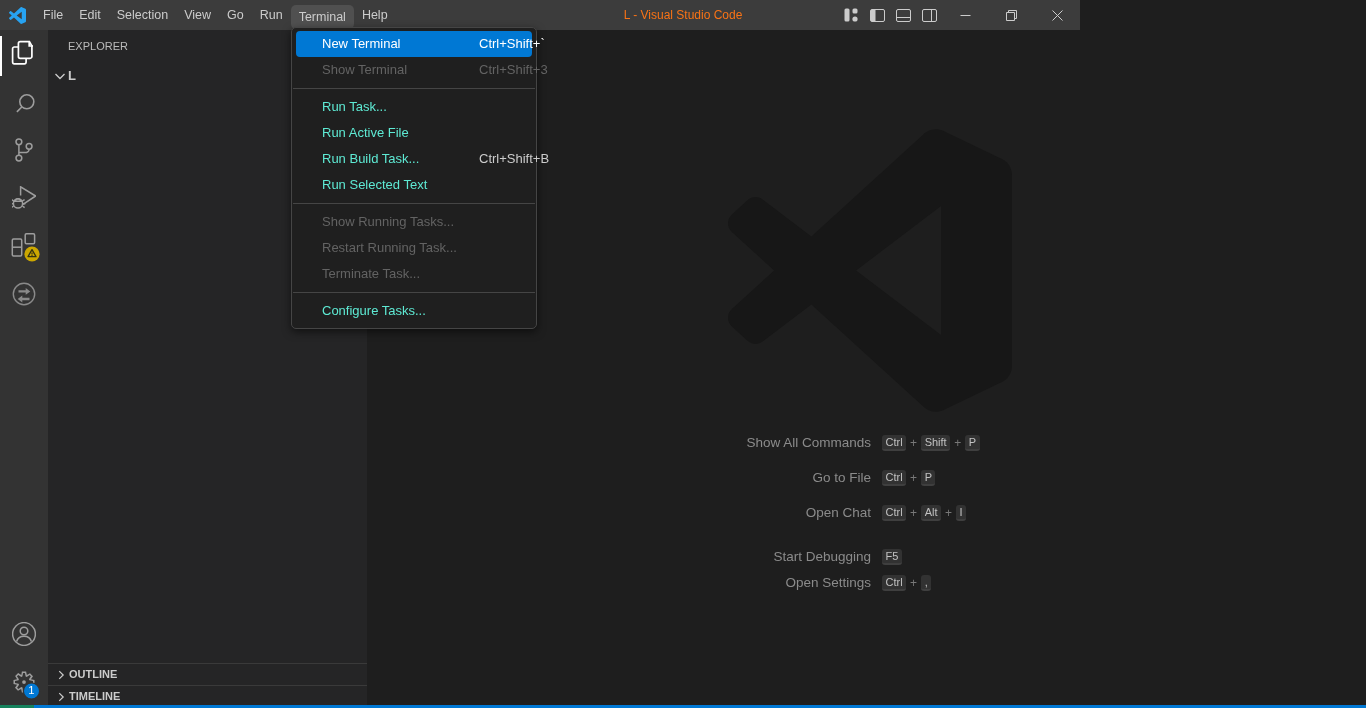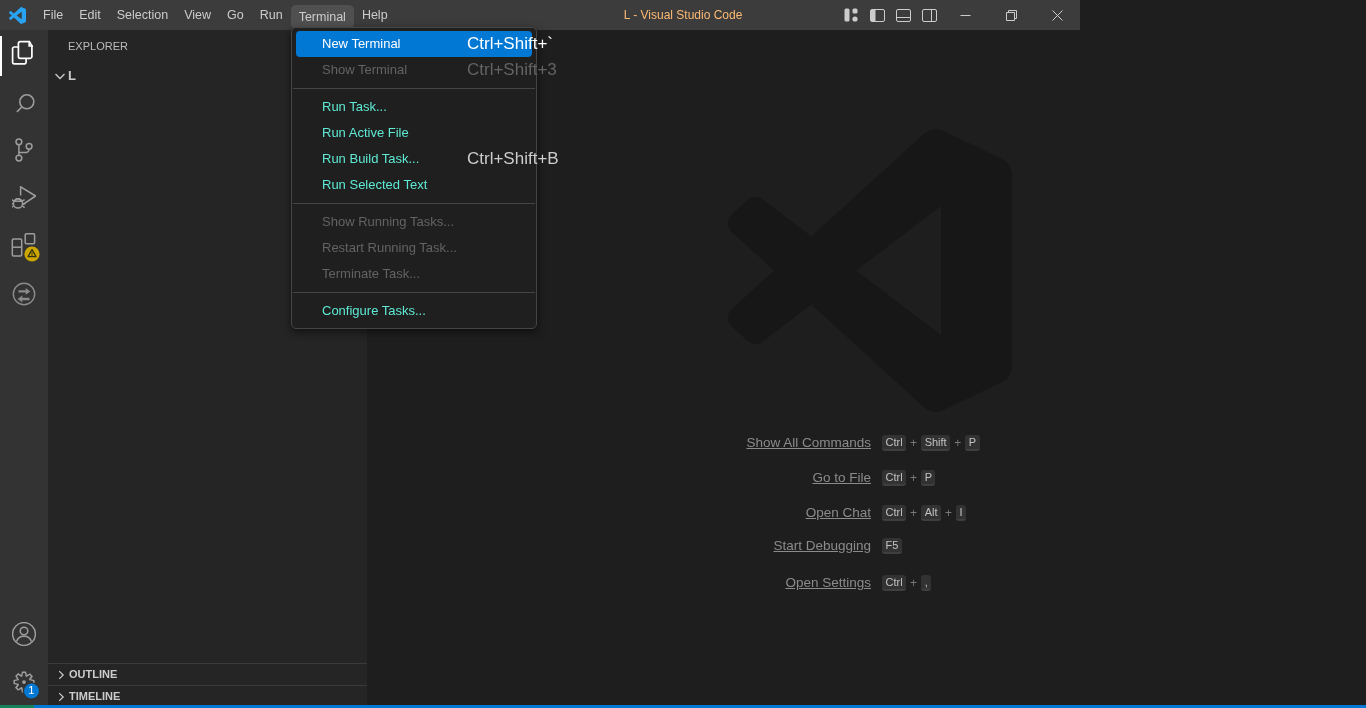--- a/index.html
+++ b/index.html
@@ -6,21 +6,21 @@
   html,body { width:1366px; height:708px; overflow:hidden; background:#1e1e1e;
     font-family:"Liberation Sans", sans-serif; }
 
   
   #titlebar { position:absolute; left:0; top:0; width:1080px; height:30px; background:#3c3c3c; }
   #vslogo { position:absolute; left:9px; top:7px; }
   #menubar { position:absolute; left:35px; top:0; height:30px; display:flex; }
   .mitem { font-size:12.5px; color:#cccccc; line-height:30px; padding:0 8px; height:30px; }
   .mitem.hl { background:#505050; border-radius:5px; height:24px; line-height:24px; margin-top:5px; }
   #wintitle { position:absolute; top:0; left:583px; width:200px; text-align:center; line-height:30px;
-    font-size:12px; color:#fdba74; }
+    font-size:12px; color:#f97316; }
   #wincontrols { position:absolute; right:0; top:0; height:30px; display:flex; align-items:center; }
   .wcicon { width:26px; height:30px; display:flex; align-items:center; justify-content:center; }
   .wcbtn { width:46px; height:30px; display:flex; align-items:center; justify-content:center; }
 
   
   #activitybar { position:absolute; left:0; top:30px; width:48px; height:675px; background:#333333; }
   .aicon { position:absolute; left:12px; width:24px; height:24px; }
   #activeBar { position:absolute; left:0; top:6px; width:2px; height:40px; background:#ffffff; }
 
   
@@ -31,32 +31,32 @@
   #folderRow .name { position:absolute; left:20px; top:0; font-size:13px; font-weight:bold; color:#cccccc; line-height:22px; }
   .bsection { position:absolute; left:0; width:100%; height:21px; border-top:1px solid #3a3a3a; }
   .bsection .chev { position:absolute; left:6px; top:4px; }
   .bsection .name { position:absolute; left:21px; top:0; font-size:11px; font-weight:bold; color:#cccccc; line-height:21px; }
 
   
   #editor { position:absolute; left:367px; top:30px; width:999px; height:675px; background:#1e1e1e; }
   #watermark { position:absolute; left:361px; top:96px; }
   #shortcuts { position:absolute; left:0; top:365px; width:999px; }
   .srow { position:absolute; width:100%; height:20px; }
-  .slabel { position:absolute; right:495px; top:0; font-size:13.5px; color:#8b8b8b; line-height:20px; white-space:nowrap;text-decoration:underline; }
+  .slabel { position:absolute; right:495px; top:0; font-size:13.5px; color:#8b8b8b; line-height:20px; white-space:nowrap; }
   .skeys { position:absolute; left:515px; top:0; height:20px; display:flex; align-items:center; white-space:nowrap; }
   .key { background:#323232; border-radius:3px; border-bottom:2px solid #3f3f3f; color:#c2c2c2;
     font-size:11px; padding:1px 3.5px 1px 3.5px; height:16px; line-height:13px; display:inline-block; }
   .plus { color:#787878; font-size:12px; margin:0 4px; }
 
   
   #dropdown { position:absolute; left:291px; top:27px; width:246px; background:#1f1f1f;
     border:1px solid #454545; border-radius:5px; box-shadow:0 3px 9px rgba(0,0,0,0.55); padding:2.5px 0 4px 0; }
   .ditem { position:relative; height:26px; margin:0 4px; border-radius:4px; }
   .ditem .lab { position:absolute; left:26px; top:0; line-height:26px; font-size:13px; color:#5eead4; }
-  .ditem .sc { position:absolute; left:171px; top:0; line-height:26px; font-size:17px; color:#cccccc; }
+  .ditem .sc { position:absolute; left:183px; top:0; line-height:26px; font-size:13px; color:#cccccc; }
   .ditem.dis .lab, .ditem.dis .sc { color:#636363; }
   .ditem.sel { background:#0078d4; }
   .ditem.sel .lab, .ditem.sel .sc { color:#ffffff; }
   .dsep { height:1px; background:#454545; margin:5px 1px; }
 
   
   #statusbar { position:absolute; left:0; top:705px; width:1366px; height:3px; background:#0078d4; }
   #statusgreen { position:absolute; left:0; top:0; width:34px; height:3px; background:#16825d; }
 </style>
 </head>
@@ -88,21 +88,21 @@
     <div class="srow" style="top:108px">
       <span class="slabel">Open Chat</span>
       <span class="skeys">
           <span class="key">Ctrl</span>
           <span class="plus">+</span>
           <span class="key">Alt</span>
           <span class="plus">+</span>
           <span class="key">I</span>
         </span>
     </div>
-    <div class="srow" style="top:141px">
+    <div class="srow" style="top:152px">
       <span class="slabel">Start Debugging</span>
       <span class="skeys">
           <span class="key">F5</span>
         </span>
     </div>
     <div class="srow" style="top:178px">
       <span class="slabel">Open Settings</span>
       <span class="skeys">
           <span class="key">Ctrl</span>
           <span class="plus">+</span>

